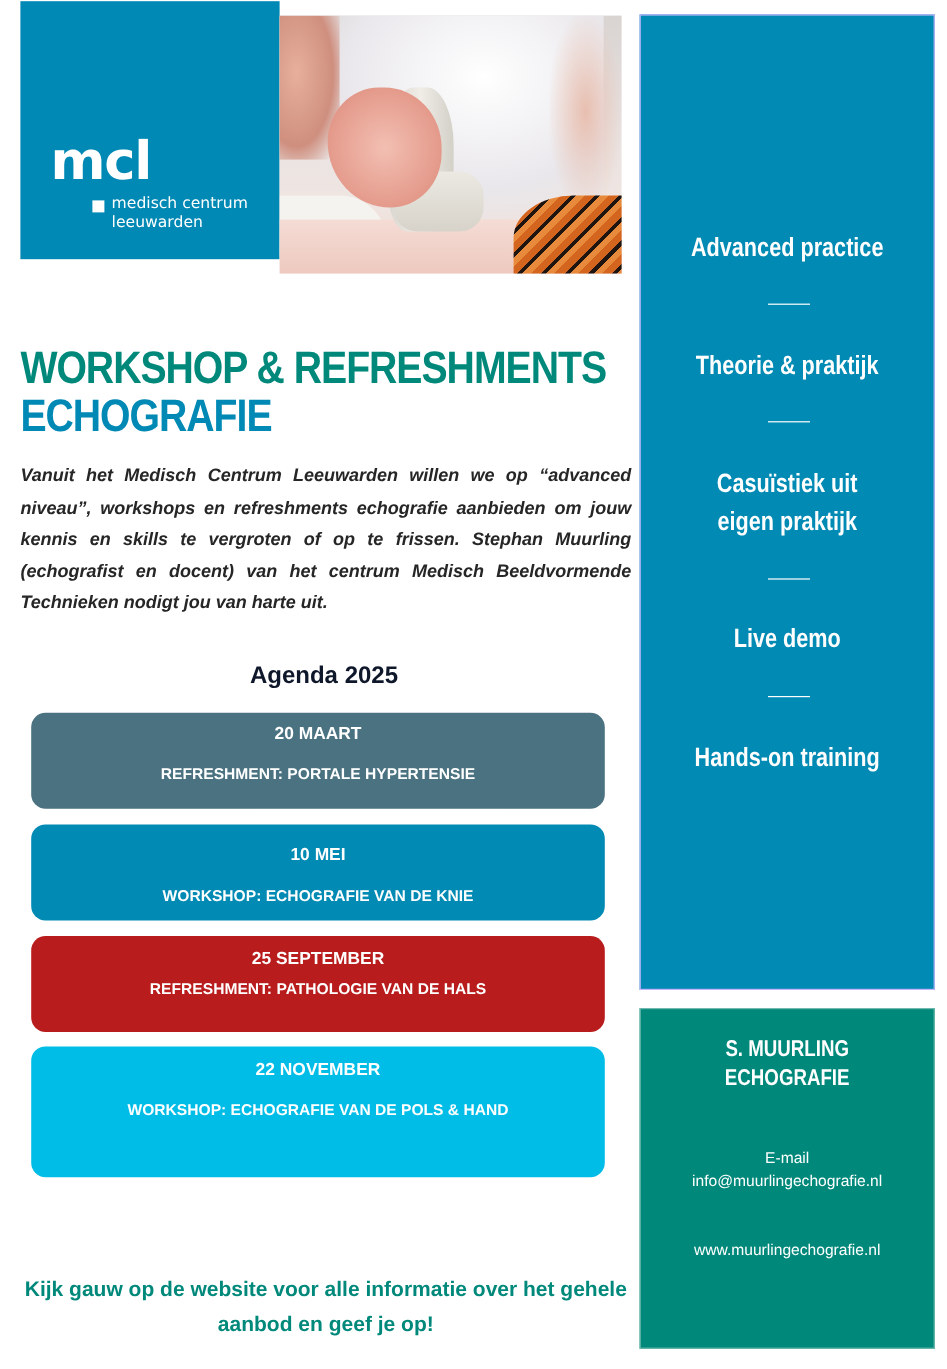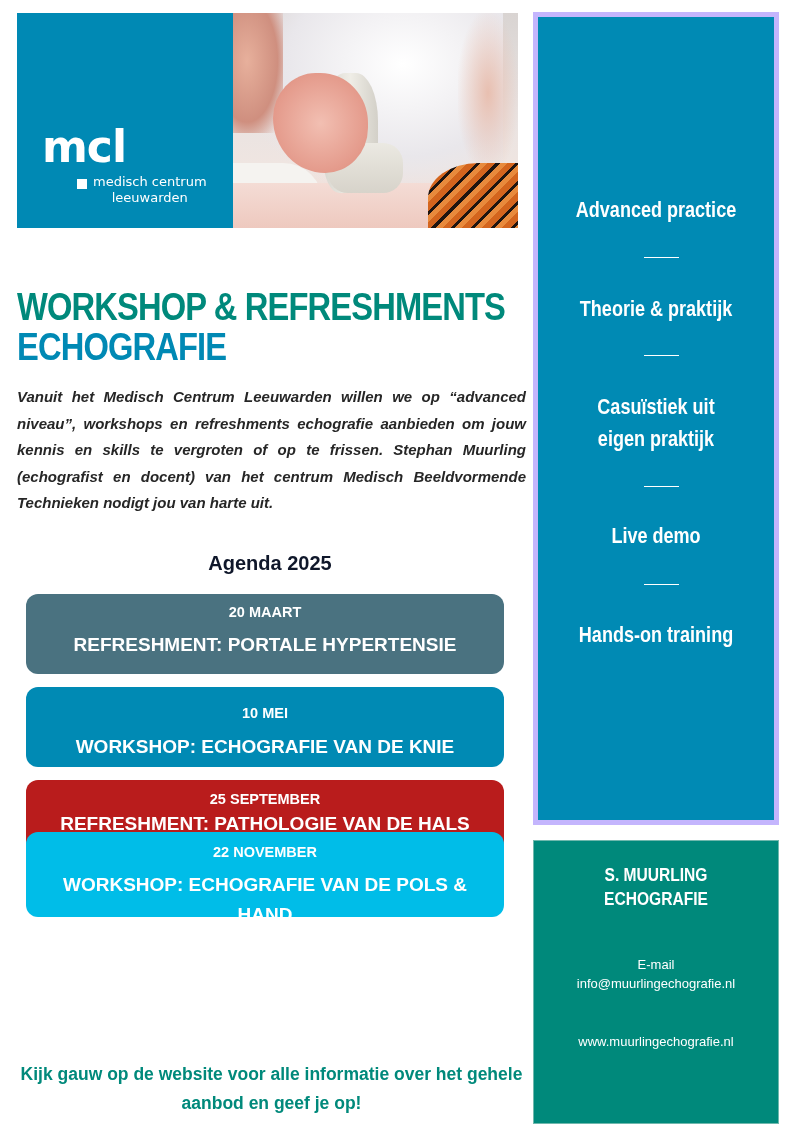--- a/index.html
+++ b/index.html
@@ -1,33 +1,33 @@
 <!DOCTYPE html>
 <html><head>
 <meta charset="utf-8">
 <style>
   * { box-sizing: border-box; margin: 0; padding: 0; }
   html, body { width: 789px; height: 1141px; background: #ffffff; overflow: hidden; }
   body { position: relative; font-family: "Liberation Sans", sans-serif; }
 
   .header-logo-block {
-    position: absolute; left: 17px; top: 13px; width: 216px; height: 215px;
+    position: absolute; left: 17px; top: 1px; width: 216px; height: 215px;
     background: #0089b4;
   }
   .logo-mcl {
     position: absolute; left: 25px; top: 112px;
     color: #fff; font-family: "DejaVu Sans", sans-serif; font-weight: bold;
     font-size: 44px; letter-spacing: -1px; line-height: 1;
   }
   .logo-square {
     position: absolute; left: 60px; top: 166px; width: 10px; height: 10px; background: #fff;
   }
   .logo-sub {
     position: absolute; left: 76px; top: 161px; color: #fff;
-    font-family: "DejaVu Sans", sans-serif; font-size: 13px; line-height: 16px; text-align: center;
+    font-family: "DejaVu Sans", sans-serif; font-size: 13px; line-height: 16px;
   }
 
   .header-photo {
     position: absolute; left: 233px; top: 13px; width: 285px; height: 215px;
     overflow: hidden;
     background: linear-gradient(180deg, #d9d4d2 0%, #e8e3e2 45%, #efe5e1 70%, #f2dbd3 100%);
   }
   .photo-shirt { position: absolute; left: 20px; top: 0; width: 250px; height: 170px;
     background: radial-gradient(ellipse at 60% 30%, #ffffff 0%, #e9e7eb 55%, rgba(220,215,220,0) 80%); }
   .photo-arm-left { position: absolute; left: -10px; top: 0; width: 60px; height: 120px;
@@ -72,44 +72,44 @@
     position: absolute; left: 17px; top: 552px; width: 506px; text-align: center;
     font-family: "Liberation Sans", sans-serif; font-weight: bold; font-size: 20px; color: #0f172a;
   }
 
   .event {
     position: absolute; left: 26px; width: 478px; border-radius: 12px;
     color: #fff; text-align: center;
     font-family: "Liberation Sans", sans-serif; font-weight: bold;
   }
   .event-date { font-size: 14.5px; }
-  .event-title { font-size: 19px; line-height: 30px; padding: 0 20px; }
+  .event-title { font-size: 13px; line-height: 30px; padding: 0 20px; }
 
   .event-0 { top: 594px; height: 80px; }
   .event-0 .event-date { margin-top: 10px; }
   .event-0 .event-title { margin-top: 10px; }
   .event-1 { top: 687px; height: 80px; }
   .event-1 .event-date { margin-top: 18px; }
   .event-1 .event-title { margin-top: 11px; }
   .event-2 { top: 780px; height: 80px; }
   .event-2 .event-date { margin-top: 11px; }
   .event-2 .event-title { margin-top: 2px; }
-  .event-3 { top: 832px; height: 85px; }
+  .event-3 { top: 872px; height: 109px; }
   .event-3 .event-date { margin-top: 12px; }
   .event-3 .event-title { margin-top: 10px; }
 
   .cta {
     position: absolute; left: 17px; top: 1060px; width: 509px; text-align: center;
     font-family: "Liberation Sans", sans-serif; font-weight: bold; font-size: 17.5px;
     line-height: 29px; color: #00897b;
   }
 
   .side-panel {
     position: absolute; left: 533px; top: 12px; width: 246px; height: 813px;
-    background: #008ab4; border: 5px solid #c4b5fd;
+    background: #008ab4; border: 1px solid #c4b5fd;
   }
   .feature {
     position: absolute; left: 0; width: 100%; text-align: center; color: #fff;
     font-family: "Liberation Sans", sans-serif; font-weight: bold; font-size: 22px;
     transform: scaleX(0.82); line-height: 32px;
   }
   .feature-sep {
     position: absolute; left: 106px; width: 35px; height: 1px; background: #fff;
   }
 

